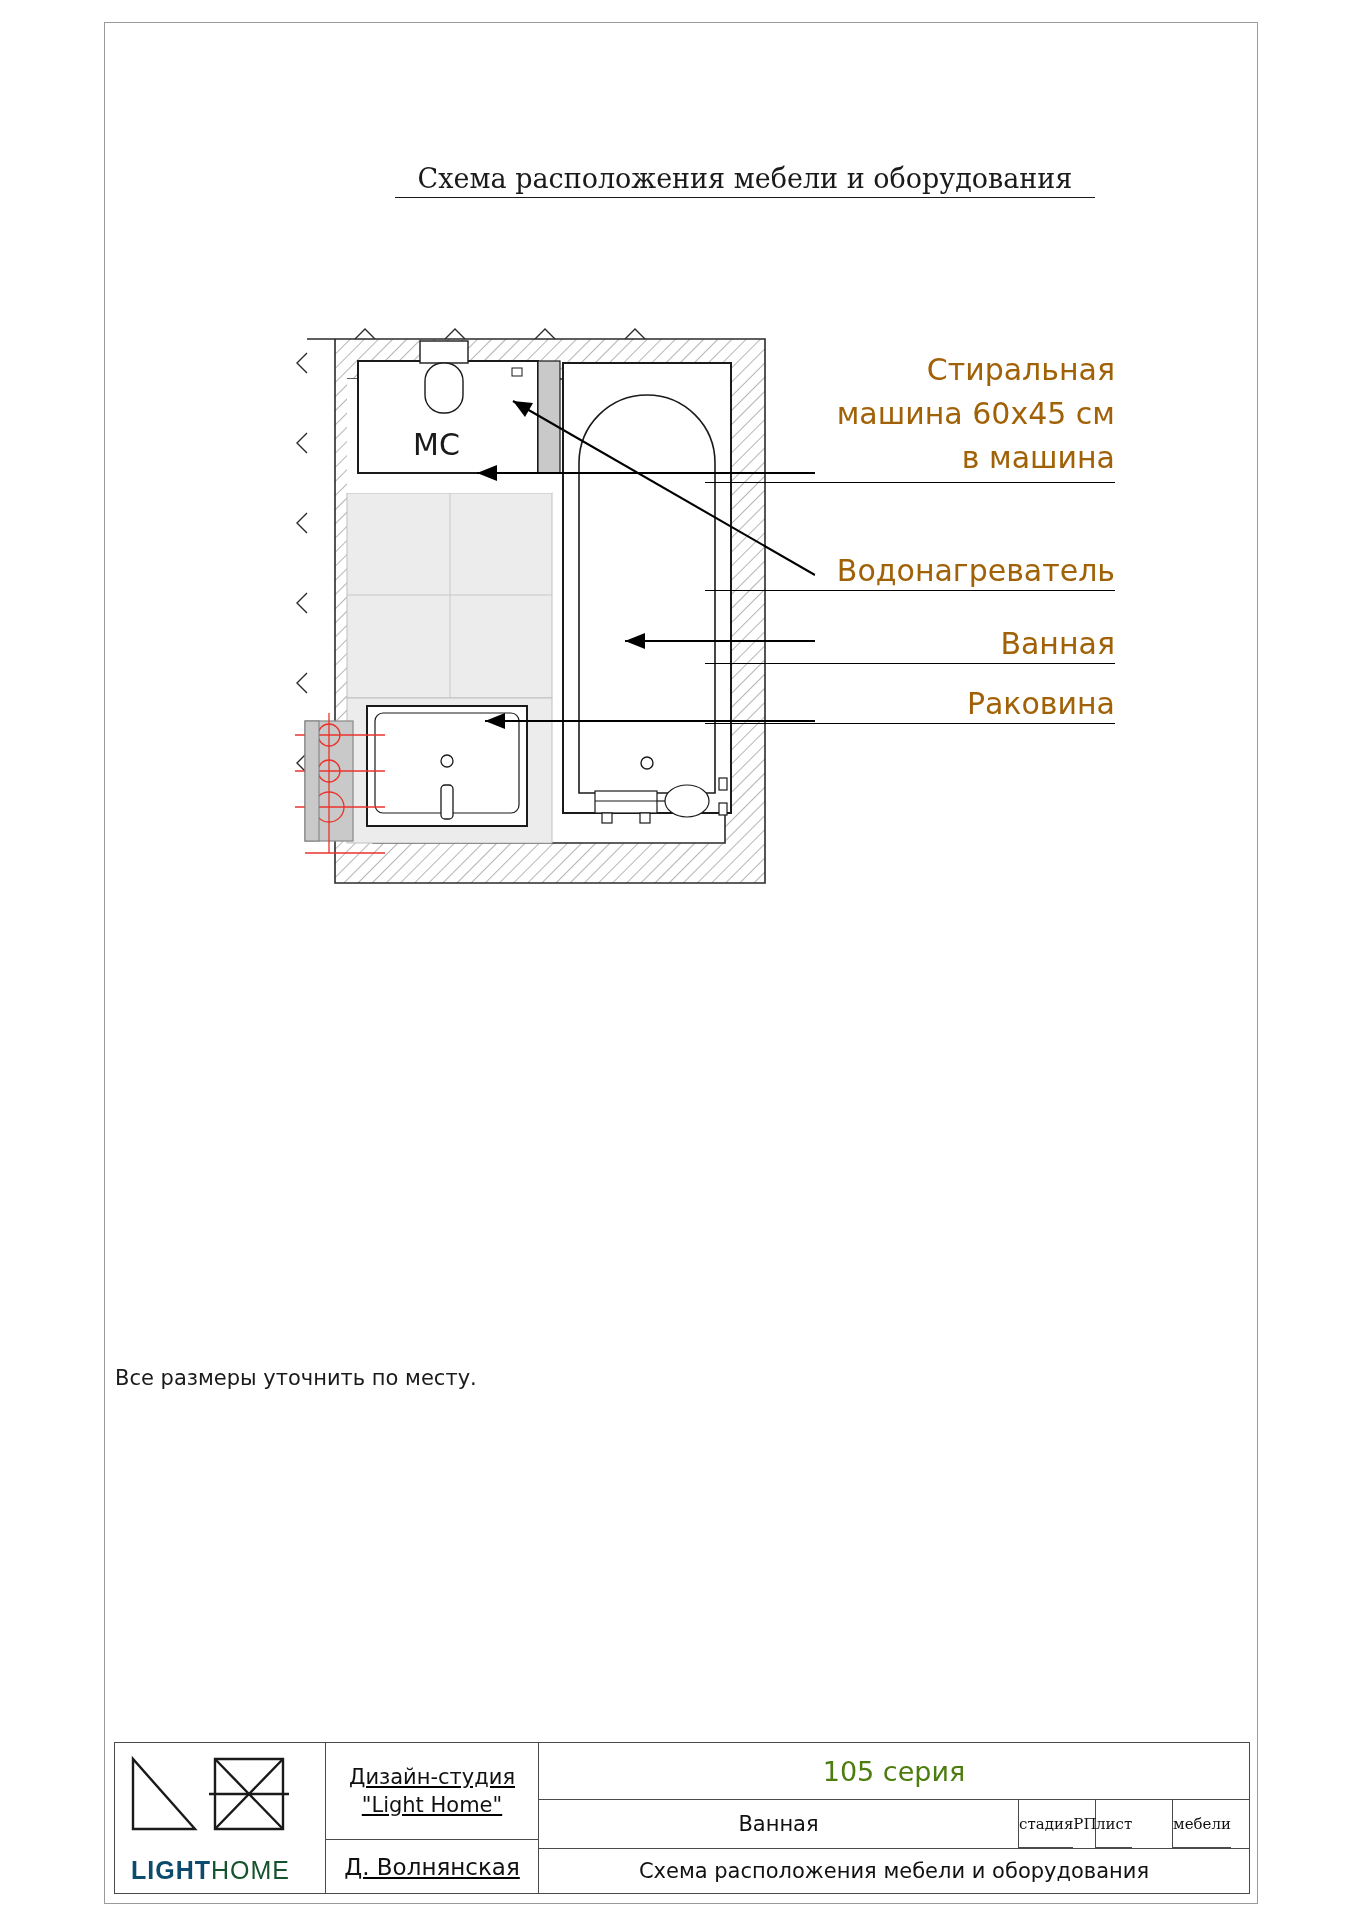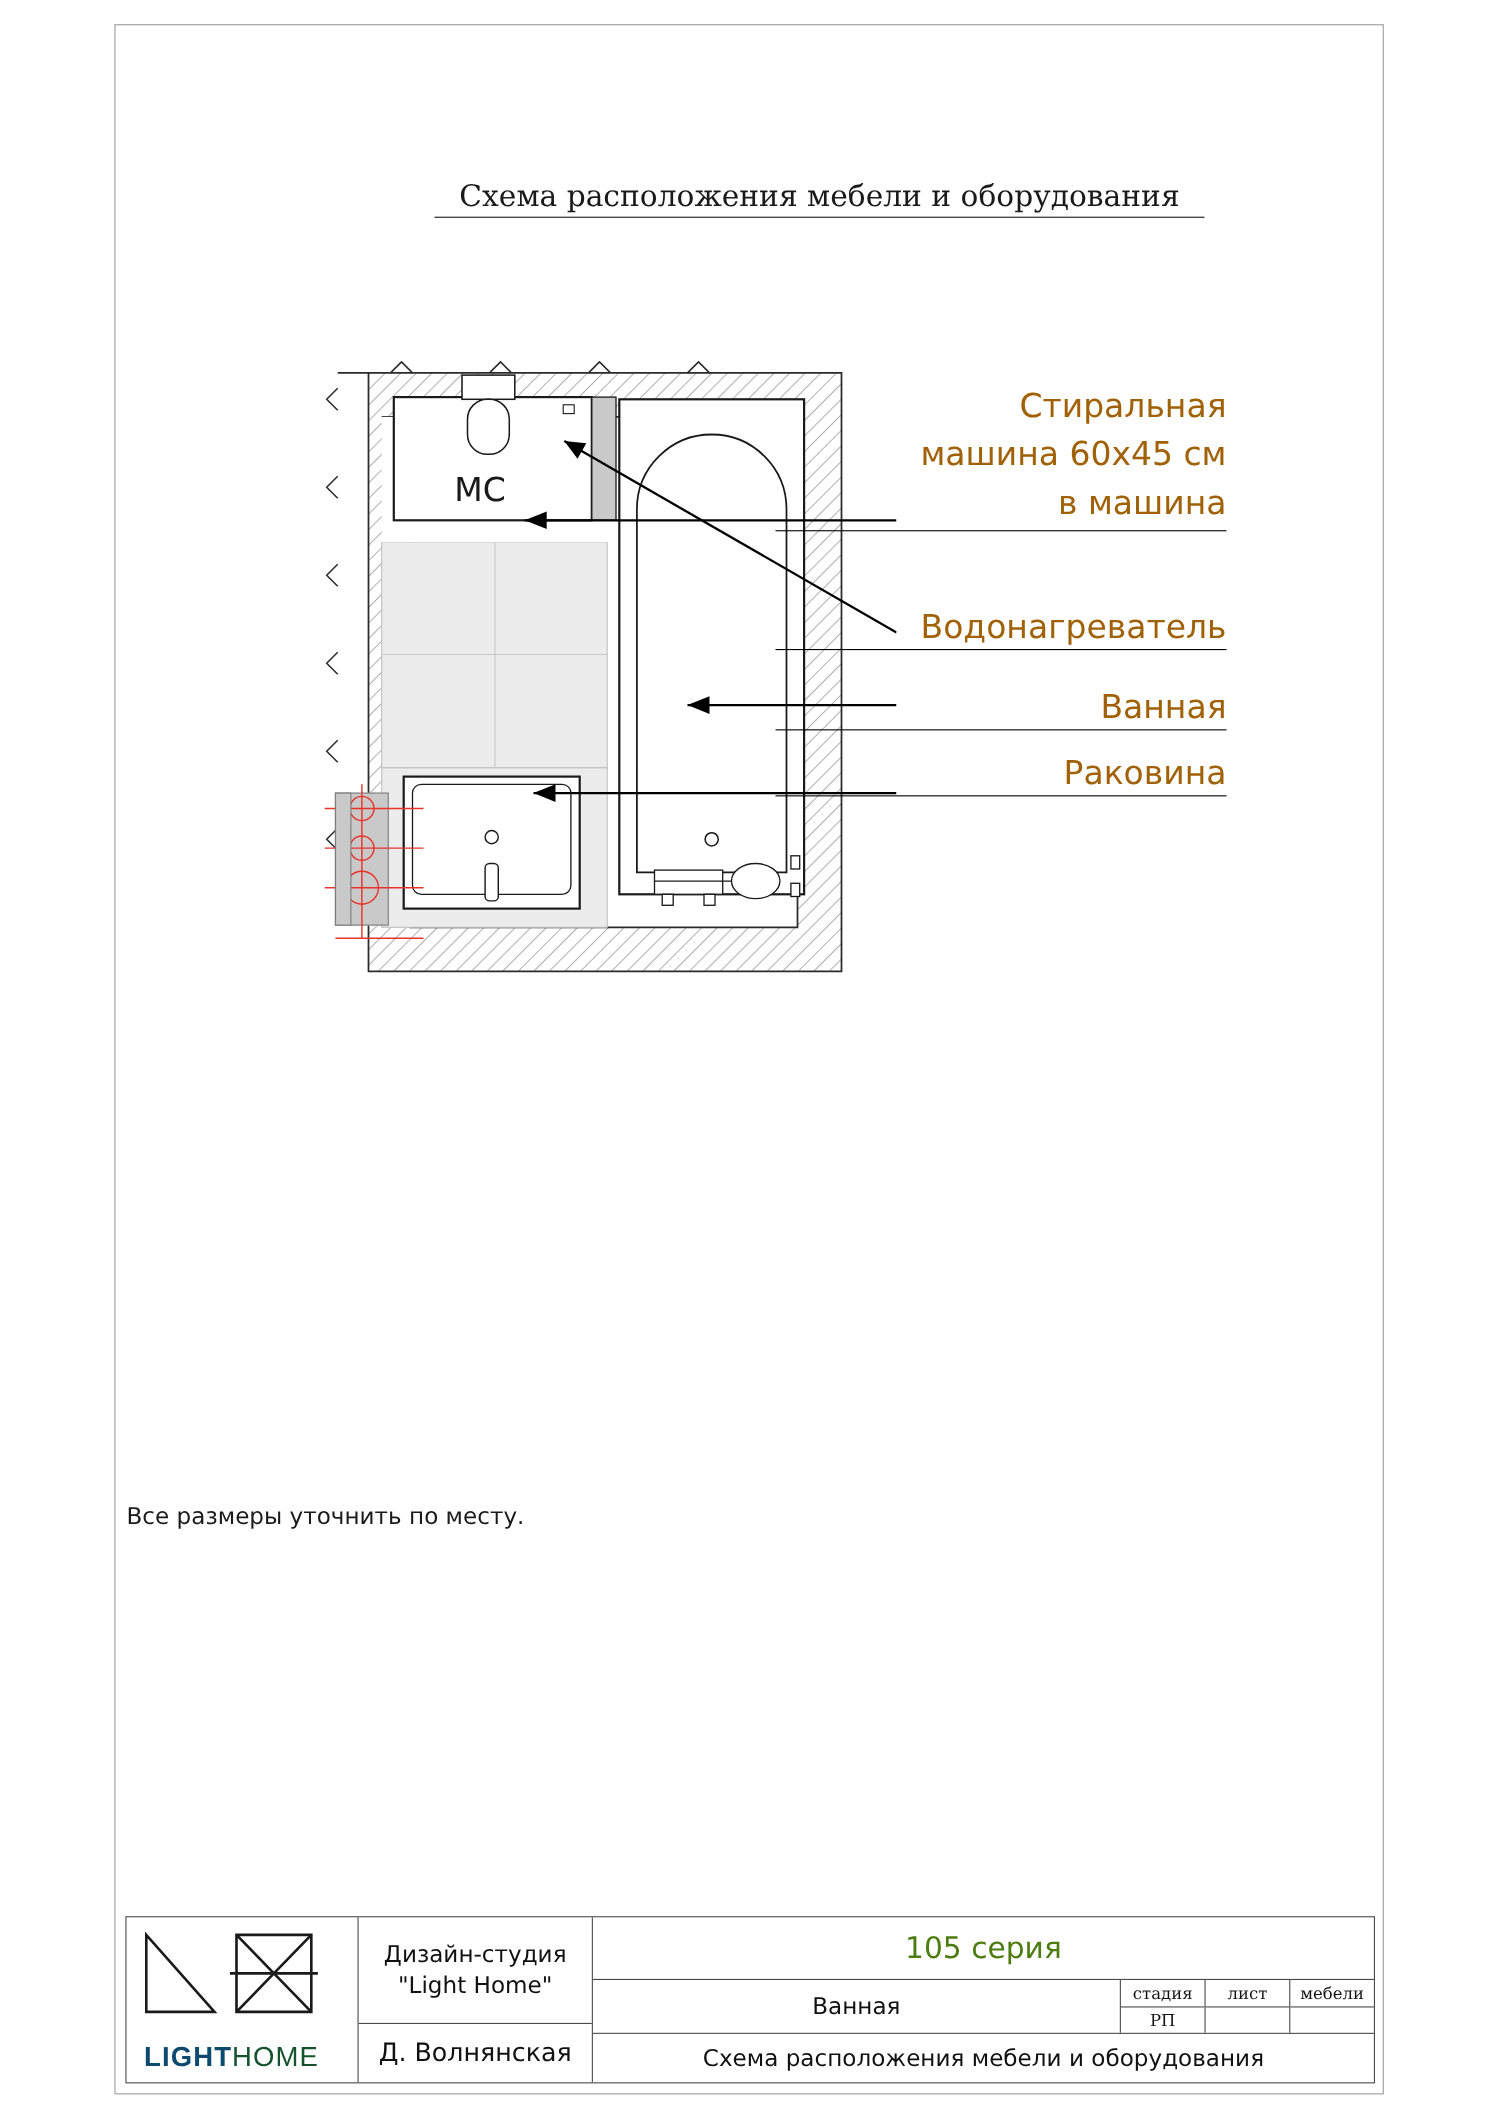--- a/index.html
+++ b/index.html
@@ -18,29 +18,29 @@
   #callout-washer{left:600px;top:325px;width:410px;line-height:44px;}
   #callout-heater{left:600px;top:530px;width:410px;}
   #callout-bath{left:600px;top:603px;width:410px;}
   #callout-sink{left:600px;top:663px;width:410px;}
 
   .note{position:absolute;left:10px;top:1343px;font-size:21px;color:#1a1a1a;}
 
   
   .tb{position:absolute;left:9px;bottom:9px;width:1134px;height:150px;border:1.4px solid #4a4a4a;display:flex;font-family:"DejaVu Sans",sans-serif;}
   .tb-logo{width:210px;border-right:1.4px solid #4a4a4a;position:relative;}
-  .tb-studio{width:212px;border-right:1.4px solid #4a4a4a;display:flex;flex-direction:column;}
+  .tb-studio{width:212px;border-right:1.4px solid #4a4a4a;display:flex;flex-direction:column;text-decoration:underline;}
   .tb-studio .s-top{flex:0 0 96px;display:flex;flex-direction:column;align-items:center;justify-content:center;font-size:21px;line-height:28px;border-bottom:1.4px solid #4a4a4a;text-align:center;color:#111;}
   .tb-studio .s-bot{flex:1;display:flex;align-items:center;justify-content:center;font-size:23px;color:#111;}
   .tb-right{flex:1;display:flex;flex-direction:column;}
   .r-row1{flex:0 0 56px;display:flex;align-items:center;justify-content:center;font-size:27px;border-bottom:1.4px solid #4a4a4a;color:#4d7c0f;}
   .r-row2{flex:0 0 48px;display:flex;border-bottom:1.4px solid #4a4a4a;}
   .r2-left{flex:1;display:flex;align-items:center;justify-content:center;font-size:21px;color:#111;}
   .r2-cells{display:flex;border-left:1.4px solid #4a4a4a;}
-  .r2-cells .cell{width:76px;border-right:1px solid #4a4a4a;display:flex;flex-direction:column;}
+  .r2-cells .cell{width:76px;border-right:1px solid #4a4a4a;display:flex;flex-direction:row;}
   .r2-cells .cell:last-child{border-right:none;}
   .r2-cells .cell .h{flex:0 0 24px;display:flex;align-items:center;justify-content:center;font-size:15px;border-bottom:1px solid #4a4a4a;font-family:"DejaVu Serif",serif;color:#111;}
   .r2-cells .cell .v{flex:1;display:flex;align-items:center;justify-content:center;font-size:15px;font-family:"DejaVu Serif",serif;color:#111;}
   .r-row3{flex:1;display:flex;align-items:center;justify-content:center;font-size:21px;color:#111;}
 
   .logo-word{position:absolute;left:16px;bottom:8px;font-size:25px;letter-spacing:1px;font-family:"Liberation Sans",sans-serif;}
   .logo-word .b{font-weight:bold;color:#0c4a6e;}
   .logo-word .g{color:#14532d;}
 </style>
 </head>

